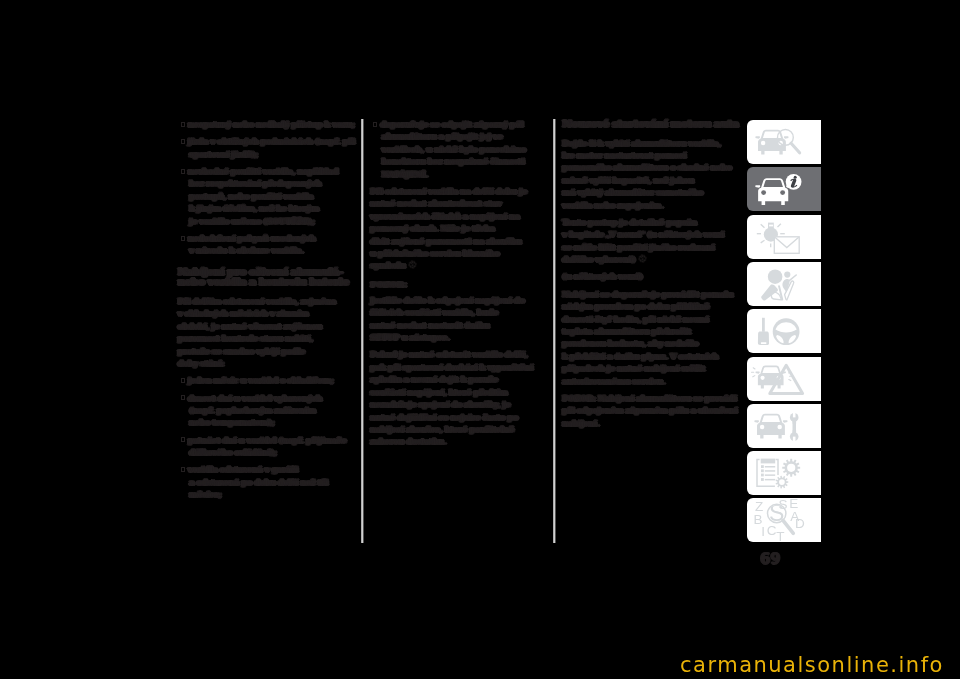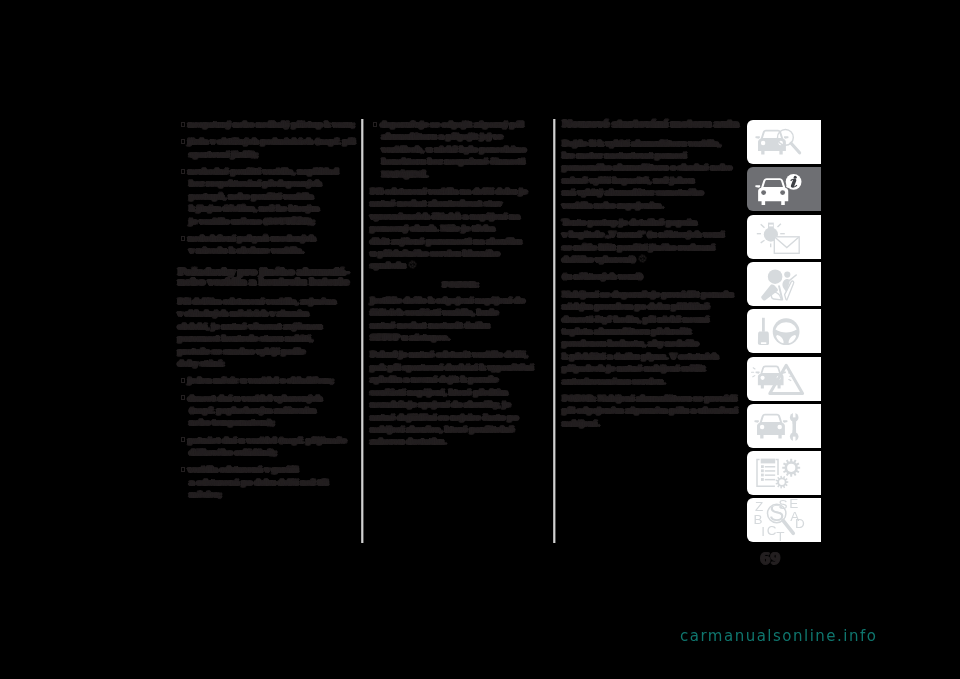--- a/index.html
+++ b/index.html
@@ -18,25 +18,25 @@
   .bullet .ln{padding-left:11.5px;}
   .bullet .ln:first-child{padding-left:0;}
   .bullet{}
   .h2{font-size:10px;line-height:10.6px;margin:9px 0 8px 0;letter-spacing:-0.15px;}
   .col > .blk:first-child{margin-top:0;}
   .hu span.u{text-decoration:underline;}
   .tabs{position:absolute;left:747px;top:120px;}
   .tab{position:absolute;left:0;width:74px;height:44px;background:#fff;border-radius:6px 0 0 6px;}
   .tab.on{background:#6e6f73;}
   .tab svg{position:absolute;left:0;top:0;}
-  .wm{position:absolute;left:680px;top:627px;color:#0f766e;font-family:"DejaVu Sans",sans-serif;font-size:15px;letter-spacing:1.5px;white-space:nowrap;}
+  .wm{position:absolute;left:680px;top:653px;color:#eab308;font-family:"DejaVu Sans",sans-serif;font-size:21px;letter-spacing:1.5px;white-space:nowrap;}
   .pg{position:absolute;left:760px;top:550px;color:#231f20;font-size:15px;font-weight:bold;font-family:"DejaVu Sans",sans-serif;letter-spacing:-0.3px;text-shadow:0.9px 0 0 #231f20,-0.9px 0 0 #231f20,0 0.5px 0 #231f20,0 -0.4px 0 #231f20;filter:blur(0.6px);}
   .gear{display:inline-block;width:9px;height:9px;vertical-align:-1px;}
   .bsq{display:inline-block;width:2.0px;height:3.2px;border:1.1px solid #231f20;margin-right:3.6px;margin-left:2.6px;vertical-align:0.2px;}
-  .h3{font-size:8.2px;text-align:center;}
+  .h3{font-size:8.2px;}
 </style>
 </head>
 <body>
 
 <div class="page">
   <div class="divider d1"></div>
   <div class="divider d2"></div>
   <div class="col c1">
       <div class="blk bullet">
         <span class="ln"><span class="bsq"></span>neopatrný nebo nedbalý přístup k vozu;</span>
@@ -50,21 +50,21 @@
         <span class="ln">bez respektování předepsaných</span>
         <span class="ln">postupů, nebo použití vozidla</span>
         <span class="ln">k jiným účelům, než ke kterým</span>
         <span class="ln">je vozidlo určeno (SOUTĚŽE);</span>
       </div>
       <div class="blk bullet">
         <span class="ln"><span class="bsq"></span>nedodržení pokynů uvedených</span>
         <span class="ln">v návodu k obsluze vozidla.</span>
       </div>
       <div class="blk h2">
-        <span class="ln">Požadavky pro jiného akumulá-</span>
+        <span class="ln">Nabíjení pro oživení akumulá-</span>
         <span class="ln">nebo vozidla a kontrolu baterie</span>
       </div>
       <div class="blk">
         <span class="ln">Při delším odstavení vozidla, zejména</span>
         <span class="ln">v chladných měsících v zimním</span>
         <span class="ln">období, je nutné věnovat zvýšenou</span>
         <span class="ln">pozornost kontrole stavu nabití,</span>
         <span class="ln">protože se snadno vybíjí podle</span>
         <span class="ln">doby stání:</span>
       </div>

